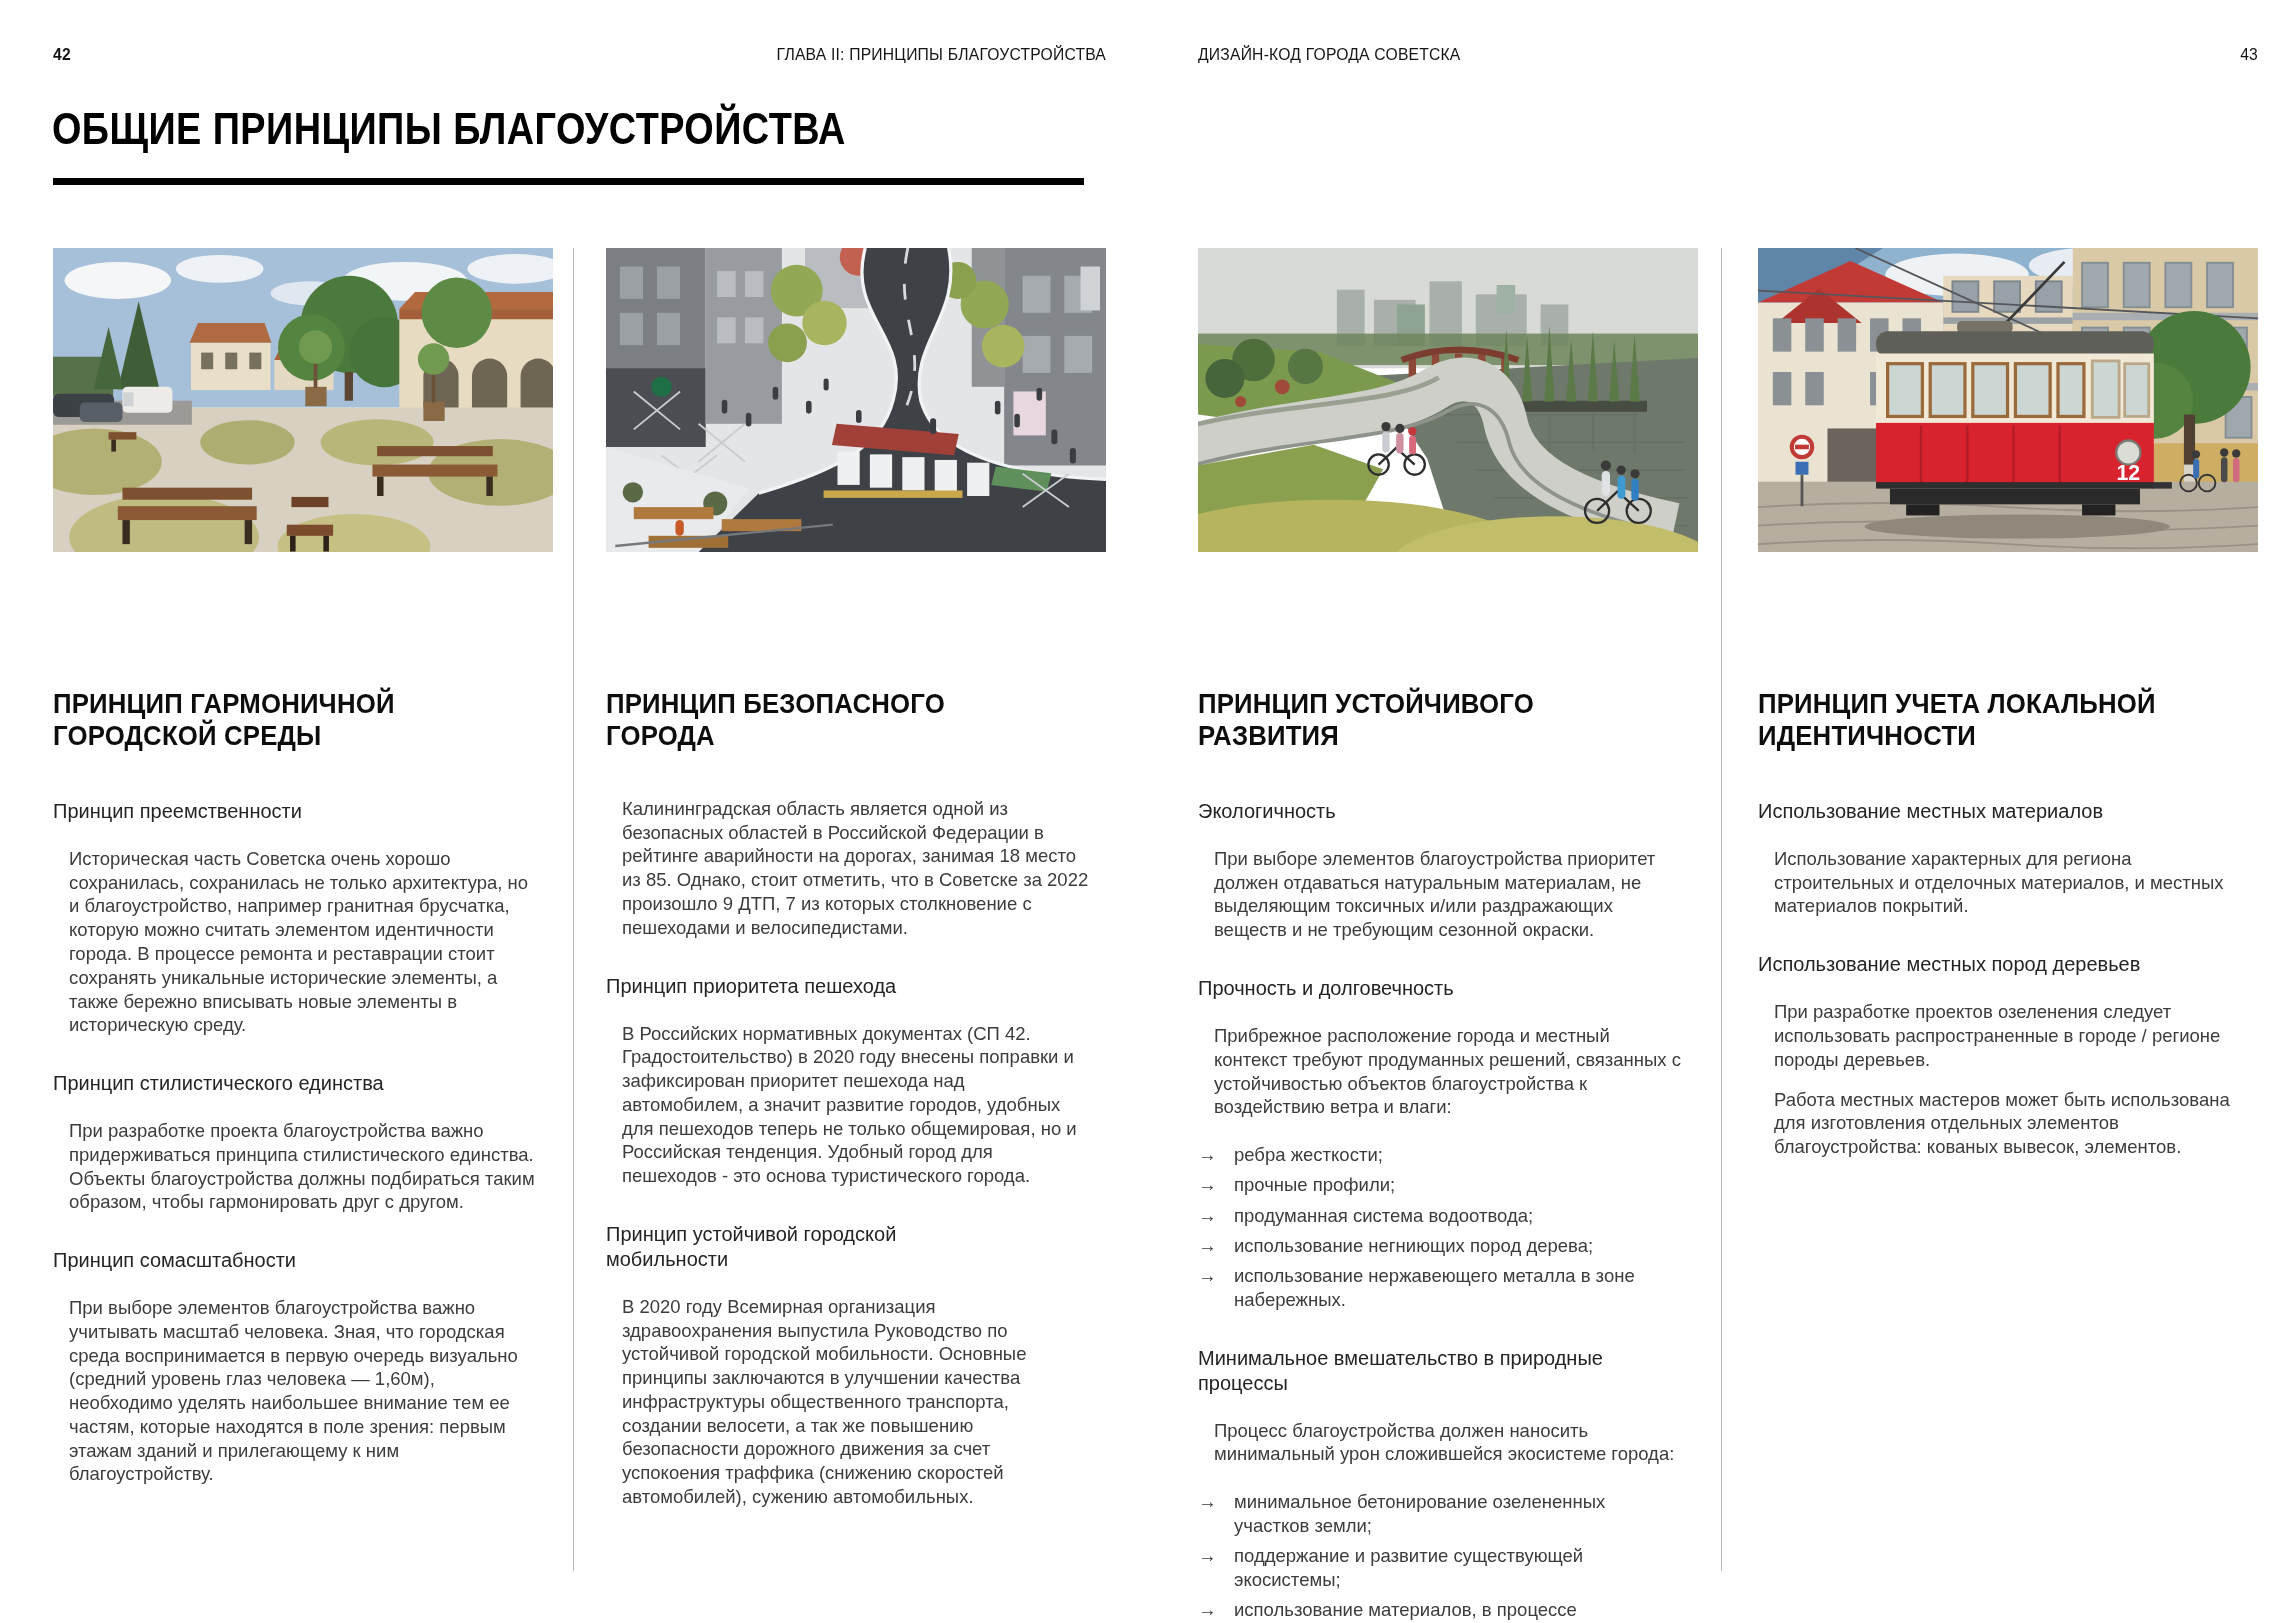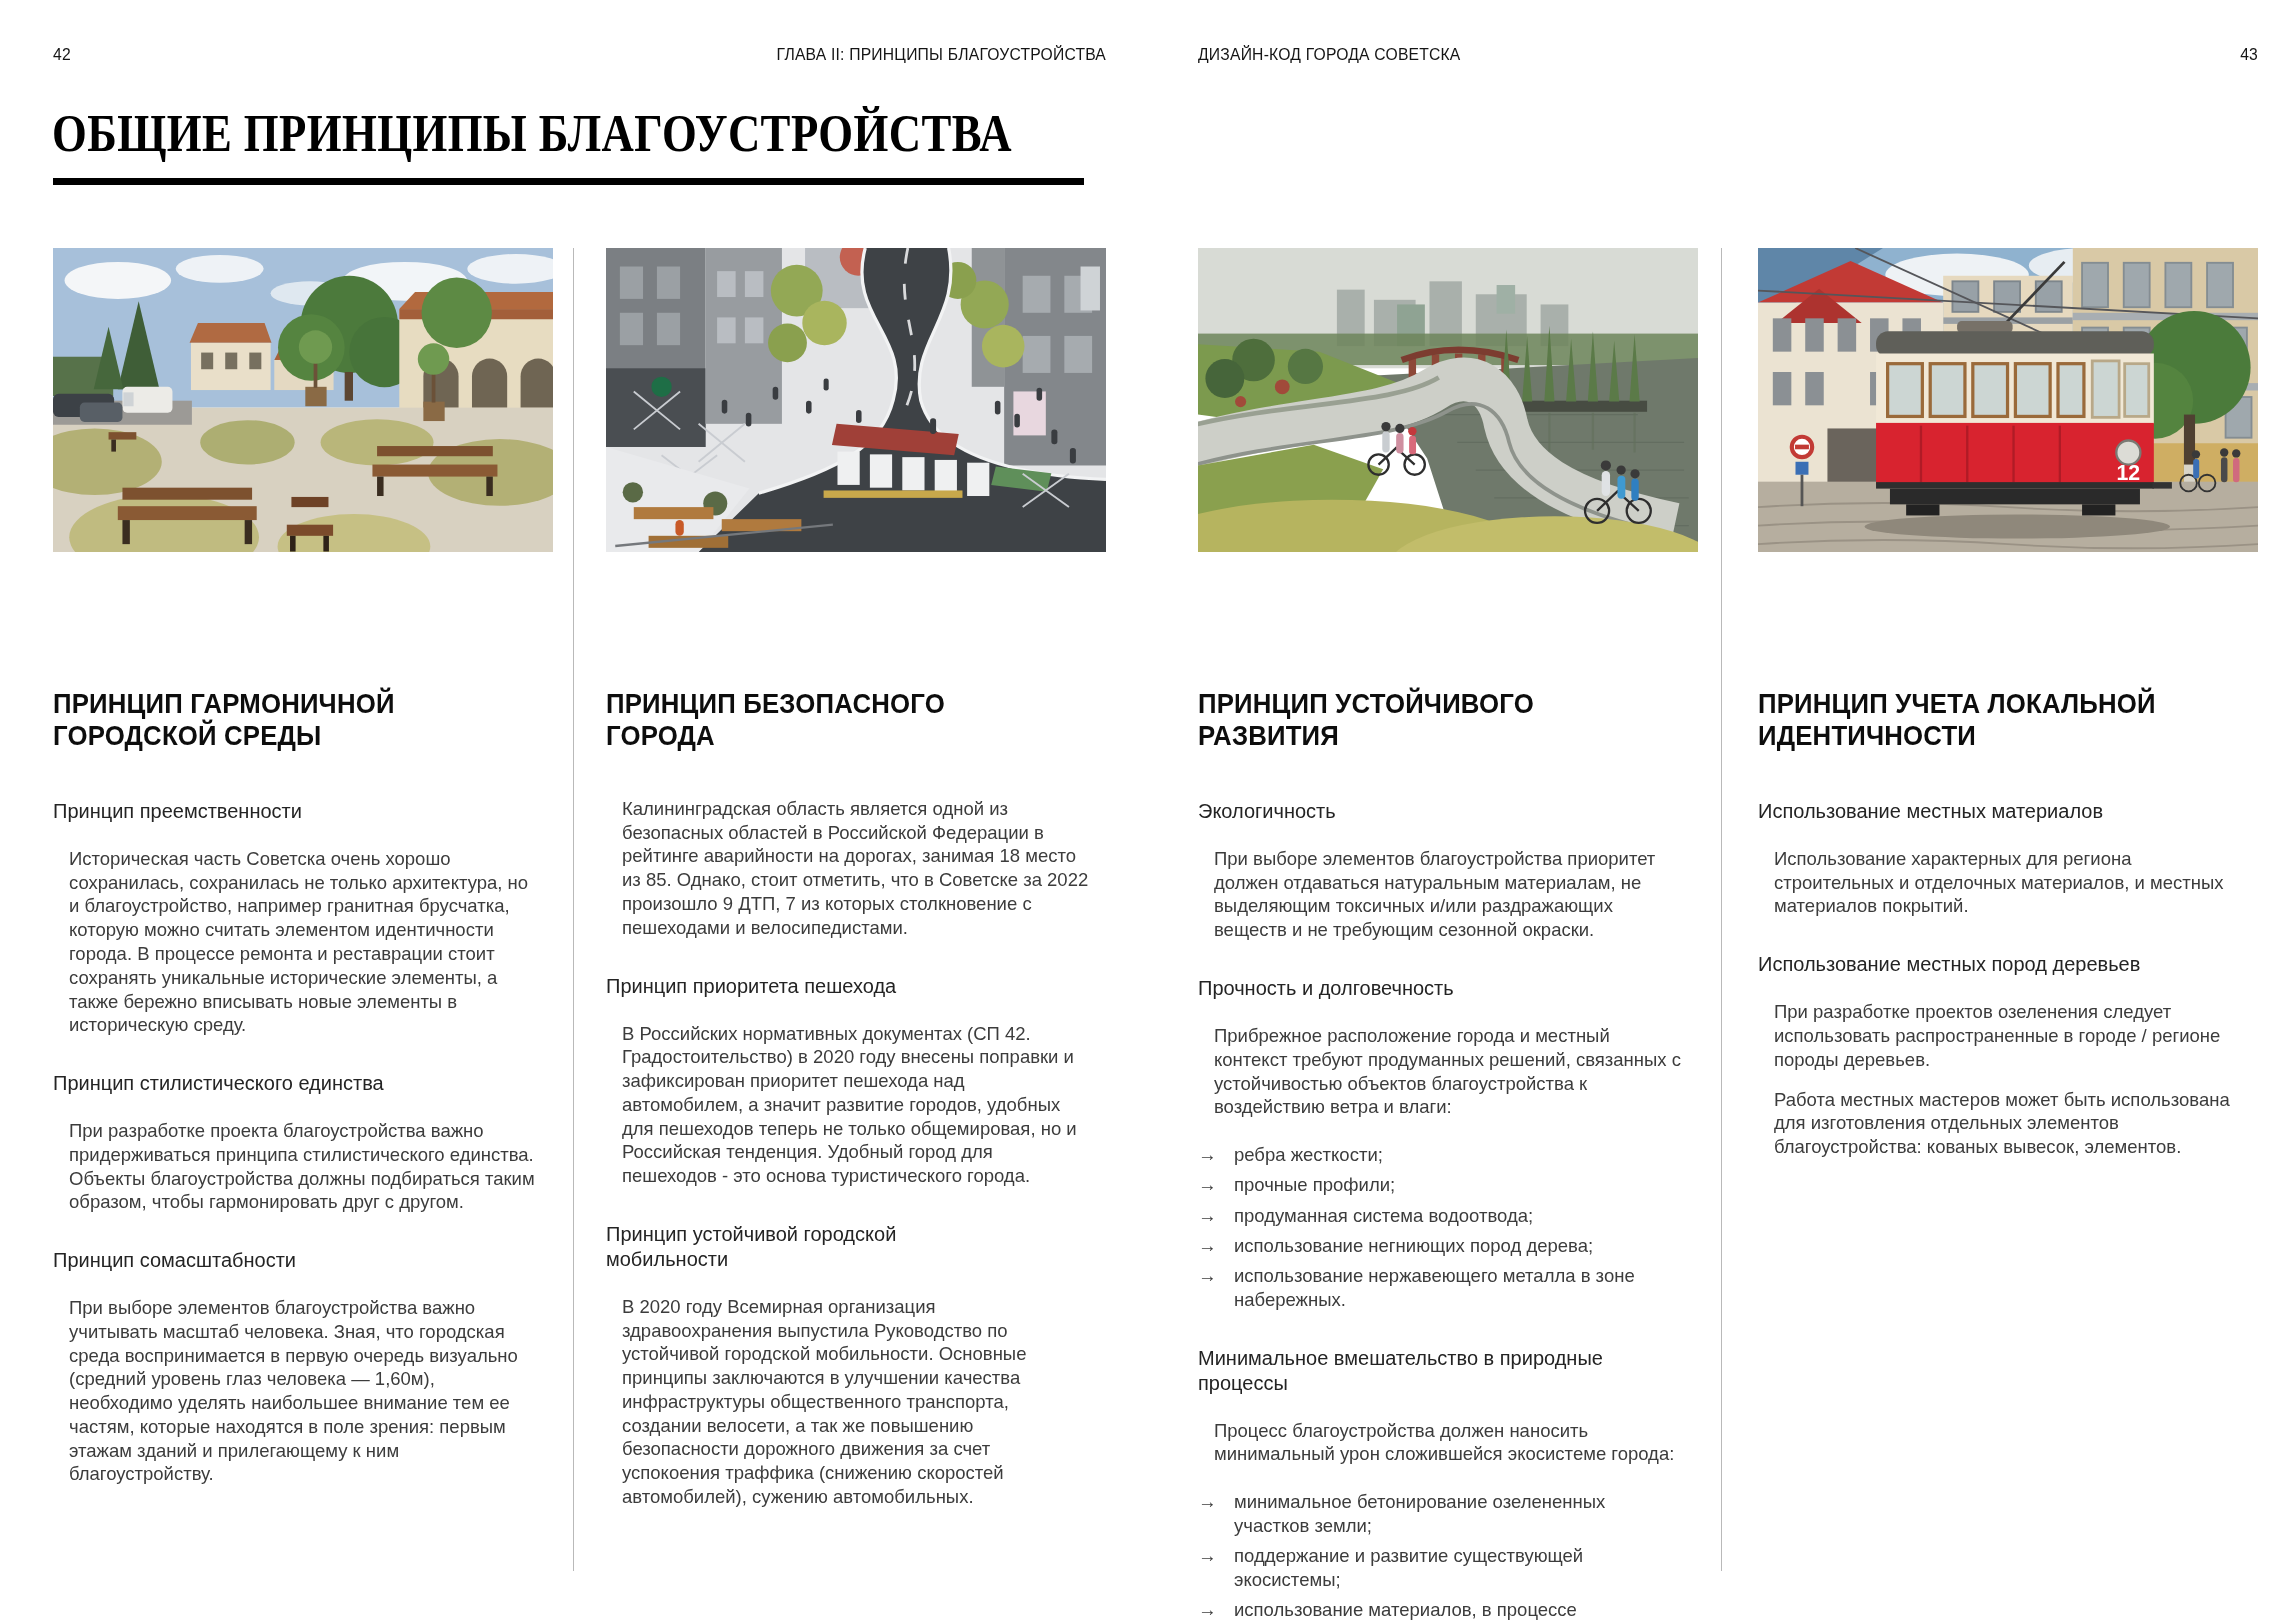--- a/index.html
+++ b/index.html
@@ -6,26 +6,26 @@
   .sheet{
     position:relative;
     width:2295px;height:1623px;
     background:#ffffff;
     font-family:"Liberation Sans", sans-serif;
     color:#1a1a1a;
     overflow:hidden;
   }
   
   .hdr{position:absolute;top:47px;font-size:15.7px;line-height:1;color:#151515;letter-spacing:0.2px;}
-  .pn-left{left:53px;}
+  .pn-left{left:53px;font-weight:bold;}
   .chapter{left:53px;width:1053px;text-align:right;}
   .book{left:1198px;}
   .pn-right{left:1198px;width:1060px;text-align:right;}
   
-  h1{position:absolute;left:52px;top:105px;margin:0;font-size:52px;line-height:1.1;font-weight:700;color:#000;white-space:nowrap;font-family:Liberation Serif, serif;}
+  h1{position:absolute;left:52px;top:105px;margin:0;font-size:44px;line-height:1.1;font-weight:700;color:#000;white-space:nowrap;}
   h1 .condense{display:inline-block;transform:scaleX(.86);transform-origin:left top;letter-spacing:0.5px;}
   .title-rule{position:absolute;left:53px;top:178px;width:1031px;height:6.5px;background:#000;}
   
   .vline{position:absolute;top:248px;width:1.4px;height:1323px;background:#b9b9b9;}
   
   .col{position:absolute;top:248px;width:500px;}
   .photo-wrap{width:500px;height:392px;overflow:hidden;}
   .photo-wrap svg{display:block;width:500px;height:304px;}
   h2{margin:48px 0 0;max-width:440px;font-size:28px;line-height:1.16;font-weight:700;color:#0d0d0d;transform:scaleX(.92);transform-origin:left top;letter-spacing:0.2px;}
   h3{margin:34px 0 23px;max-width:416px;font-size:20px;line-height:1.25;font-weight:400;color:#242424;}

